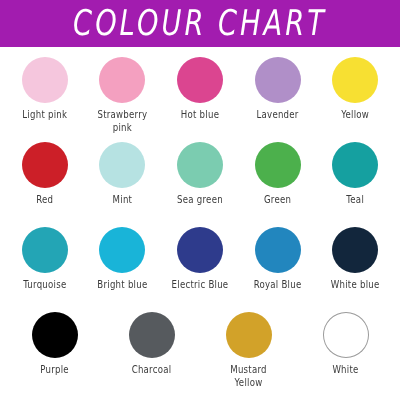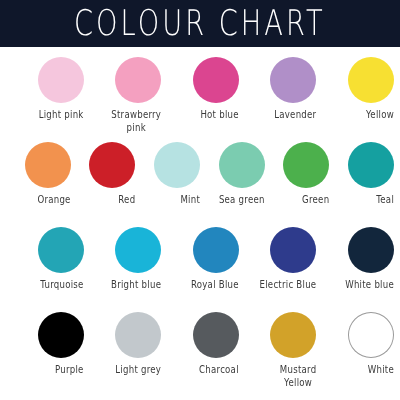--- a/index.html
+++ b/index.html
@@ -47,21 +47,21 @@
   }
   .row {
     display: flex;
     width: 100%;
     height: 85px;
   }
   .cell {
     flex: 1 1 0;
     display: flex;
     flex-direction: column;
-    align-items: flex-end;
+    align-items: center;
     justify-content: flex-start;
     box-sizing: border-box;
   }
   .swatch {
     width: 46px;
     height: 46px;
     border-radius: 50%;
     flex: 0 0 auto;
   }
   .swatch.outlined {
@@ -80,21 +80,21 @@
     transform: scaleY(1.12);
     transform-origin: top center;
     white-space: pre-line;
   }
 </style>
 </head>
 <body>
 
 <div class="page">
 
-  <div class="header-band" style="background-color: #0f172a;">
+  <div class="header-band" style="background-color: #a21caf; font-style: italic;">
     <div class="header-title" style="color: rgb(255, 255, 255);">COLOUR CHART</div>
   </div>
 
   <div class="grid">
 
     <div class="row">
       <div class="cell">
         <div class="swatch" style="background-color: rgb(245, 198, 221);"></div>
         <div class="label">Light pink</div>
       </div>
@@ -111,24 +111,20 @@
         <div class="swatch" style="background-color: rgb(176, 143, 200);"></div>
         <div class="label">Lavender</div>
       </div>
       <div class="cell">
         <div class="swatch" style="background-color: rgb(247, 224, 50);"></div>
         <div class="label">Yellow</div>
       </div>
     </div>
 
     <div class="row">
-      <div class="cell">
-        <div class="swatch" style="background-color: rgb(242, 146, 78);"></div>
-        <div class="label">Orange</div>
-      </div>
       <div class="cell">
         <div class="swatch" style="background-color: rgb(204, 31, 40);"></div>
         <div class="label">Red</div>
       </div>
       <div class="cell">
         <div class="swatch" style="background-color: rgb(182, 226, 226);"></div>
         <div class="label">Mint</div>
       </div>
       <div class="cell">
         <div class="swatch" style="background-color: rgb(123, 204, 176);"></div>
@@ -147,41 +143,37 @@
     <div class="row">
       <div class="cell">
         <div class="swatch" style="background-color: rgb(35, 165, 181);"></div>
         <div class="label">Turquoise</div>
       </div>
       <div class="cell">
         <div class="swatch" style="background-color: rgb(25, 180, 216);"></div>
         <div class="label">Bright blue</div>
       </div>
       <div class="cell">
+        <div class="swatch" style="background-color: rgb(46, 59, 140);"></div>
+        <div class="label">Electric Blue</div>
+      </div>
+      <div class="cell">
         <div class="swatch" style="background-color: rgb(34, 134, 190);"></div>
         <div class="label">Royal Blue</div>
-      </div>
-      <div class="cell">
-        <div class="swatch" style="background-color: rgb(46, 59, 140);"></div>
-        <div class="label">Electric Blue</div>
       </div>
       <div class="cell">
         <div class="swatch" style="background-color: rgb(18, 38, 60);"></div>
         <div class="label">White blue</div>
       </div>
     </div>
 
     <div class="row">
       <div class="cell">
         <div class="swatch" style="background-color: rgb(0, 0, 0);"></div>
         <div class="label">Purple</div>
-      </div>
-      <div class="cell">
-        <div class="swatch" style="background-color: rgb(194, 200, 204);"></div>
-        <div class="label">Light grey</div>
       </div>
       <div class="cell">
         <div class="swatch" style="background-color: rgb(86, 90, 94);"></div>
         <div class="label">Charcoal</div>
       </div>
       <div class="cell">
         <div class="swatch" style="background-color: rgb(210, 162, 41);"></div>
         <div class="label">Mustard
 Yellow</div>
       </div>

